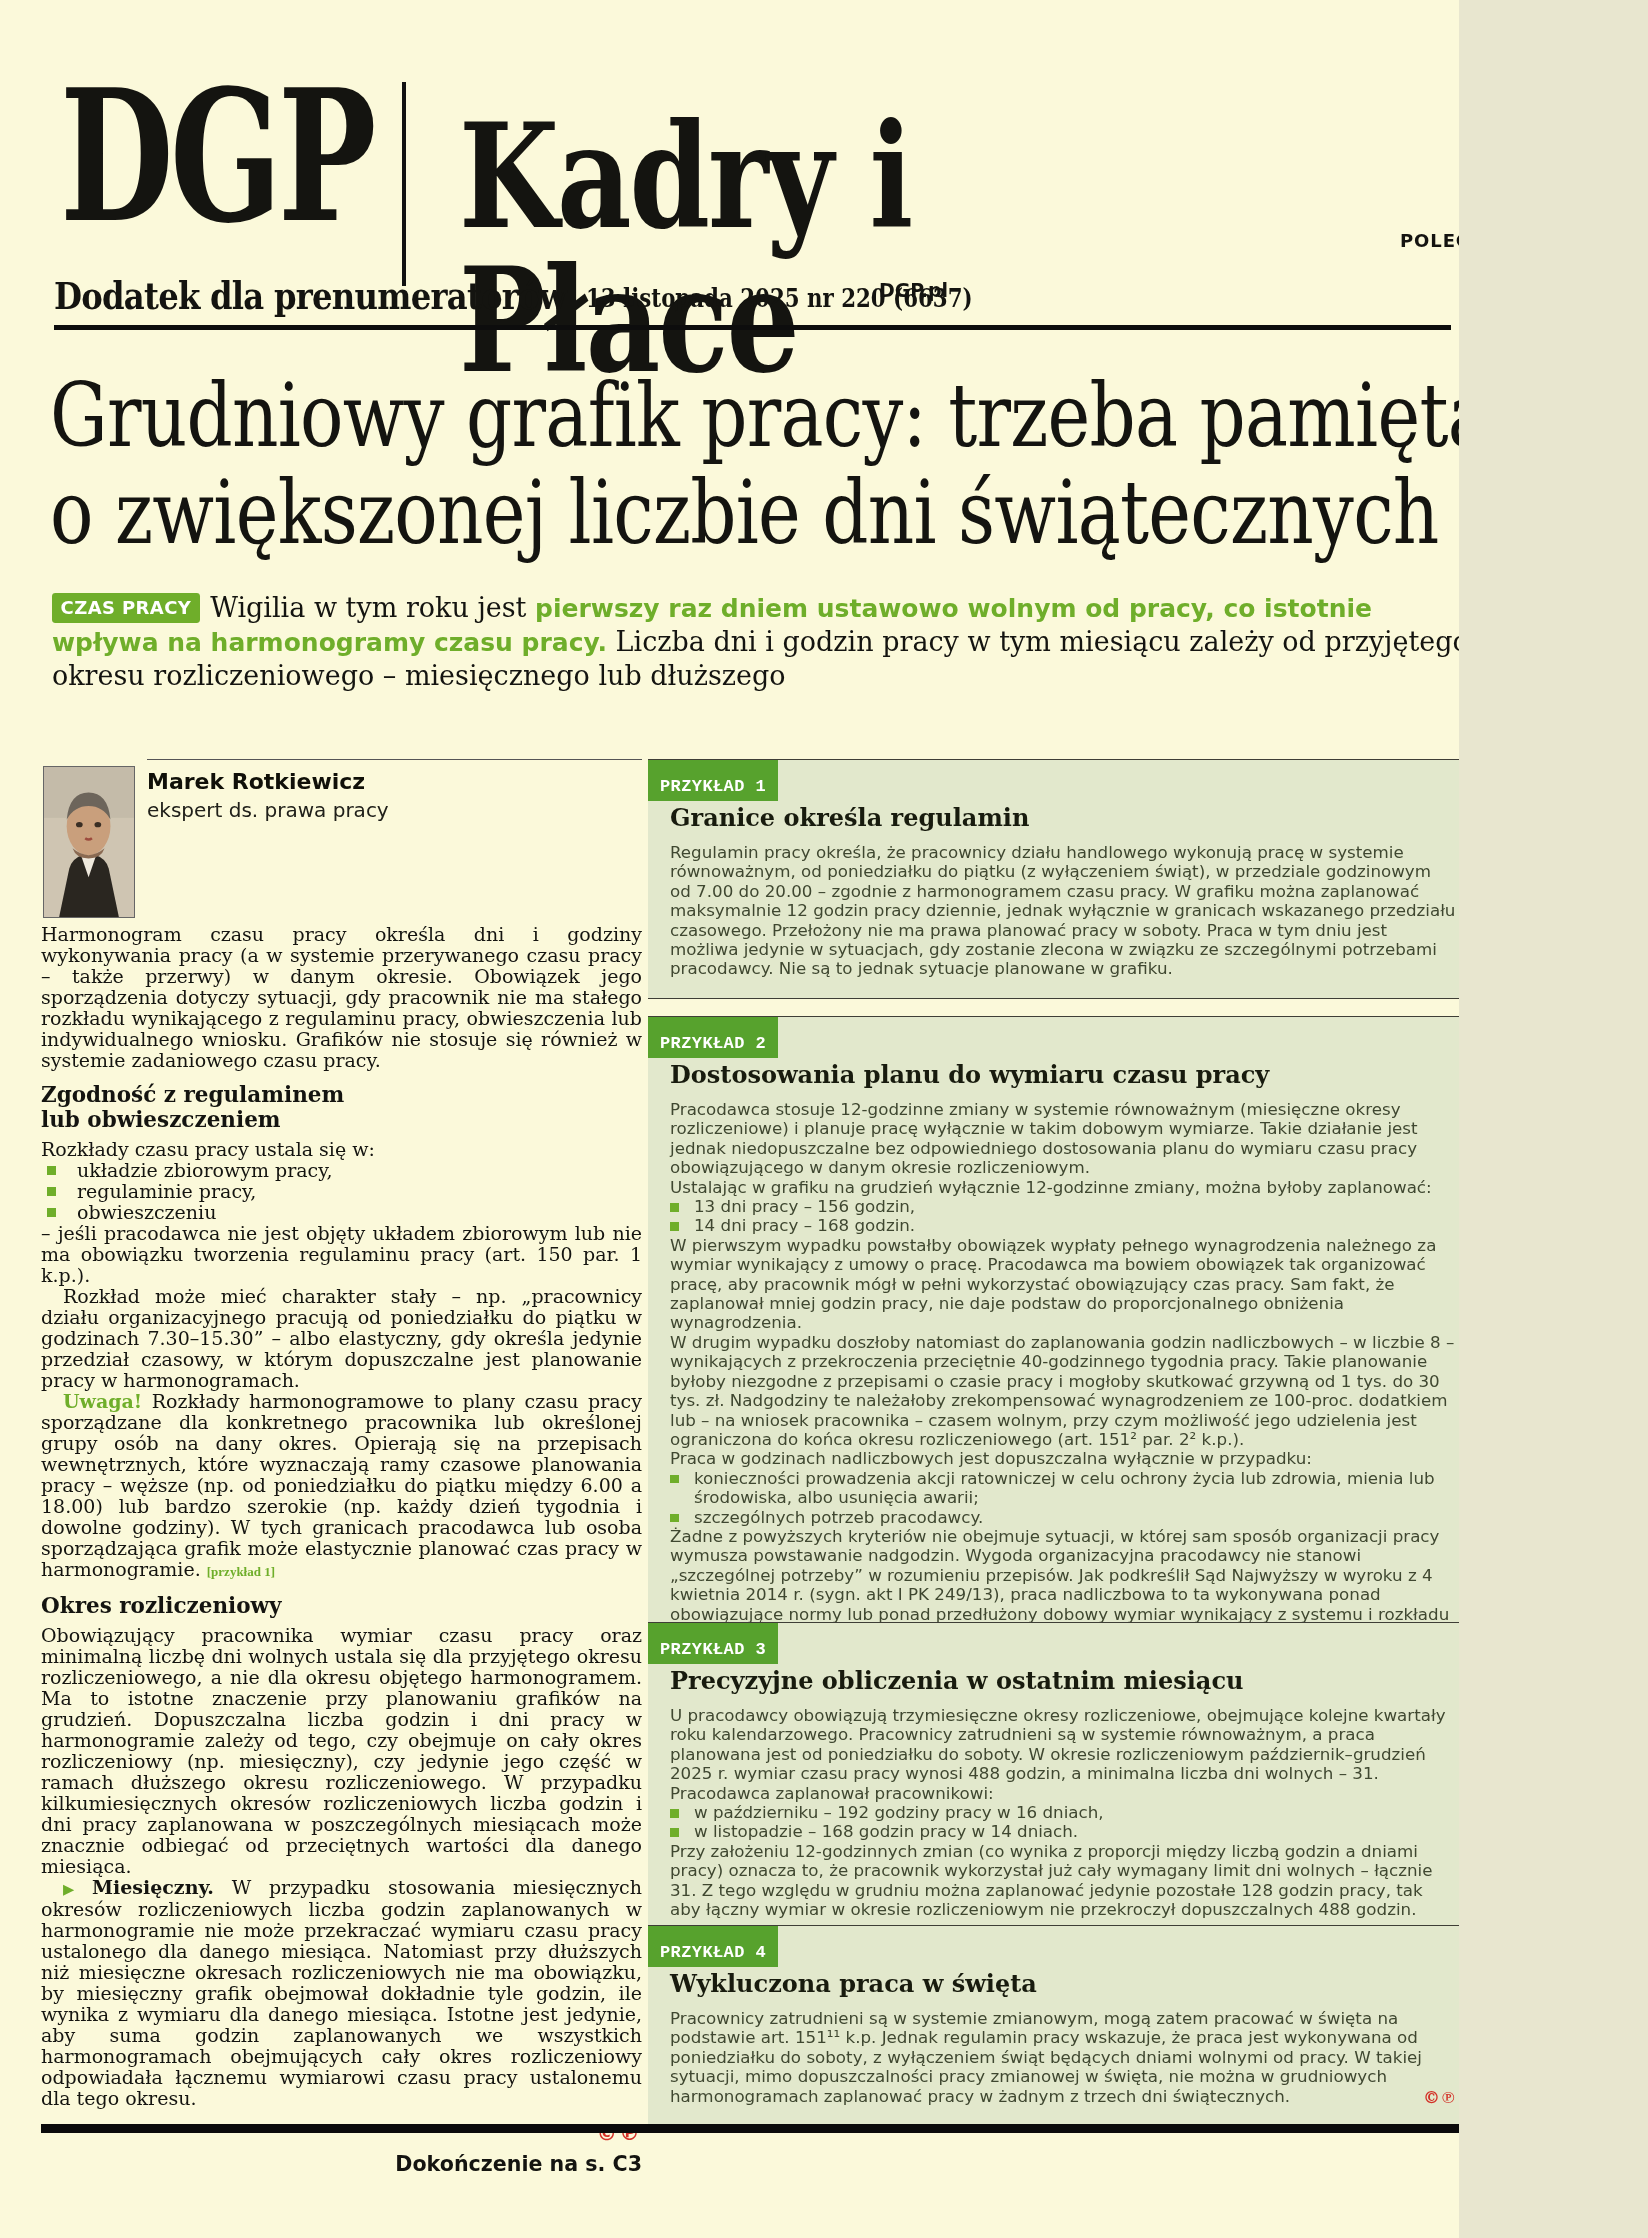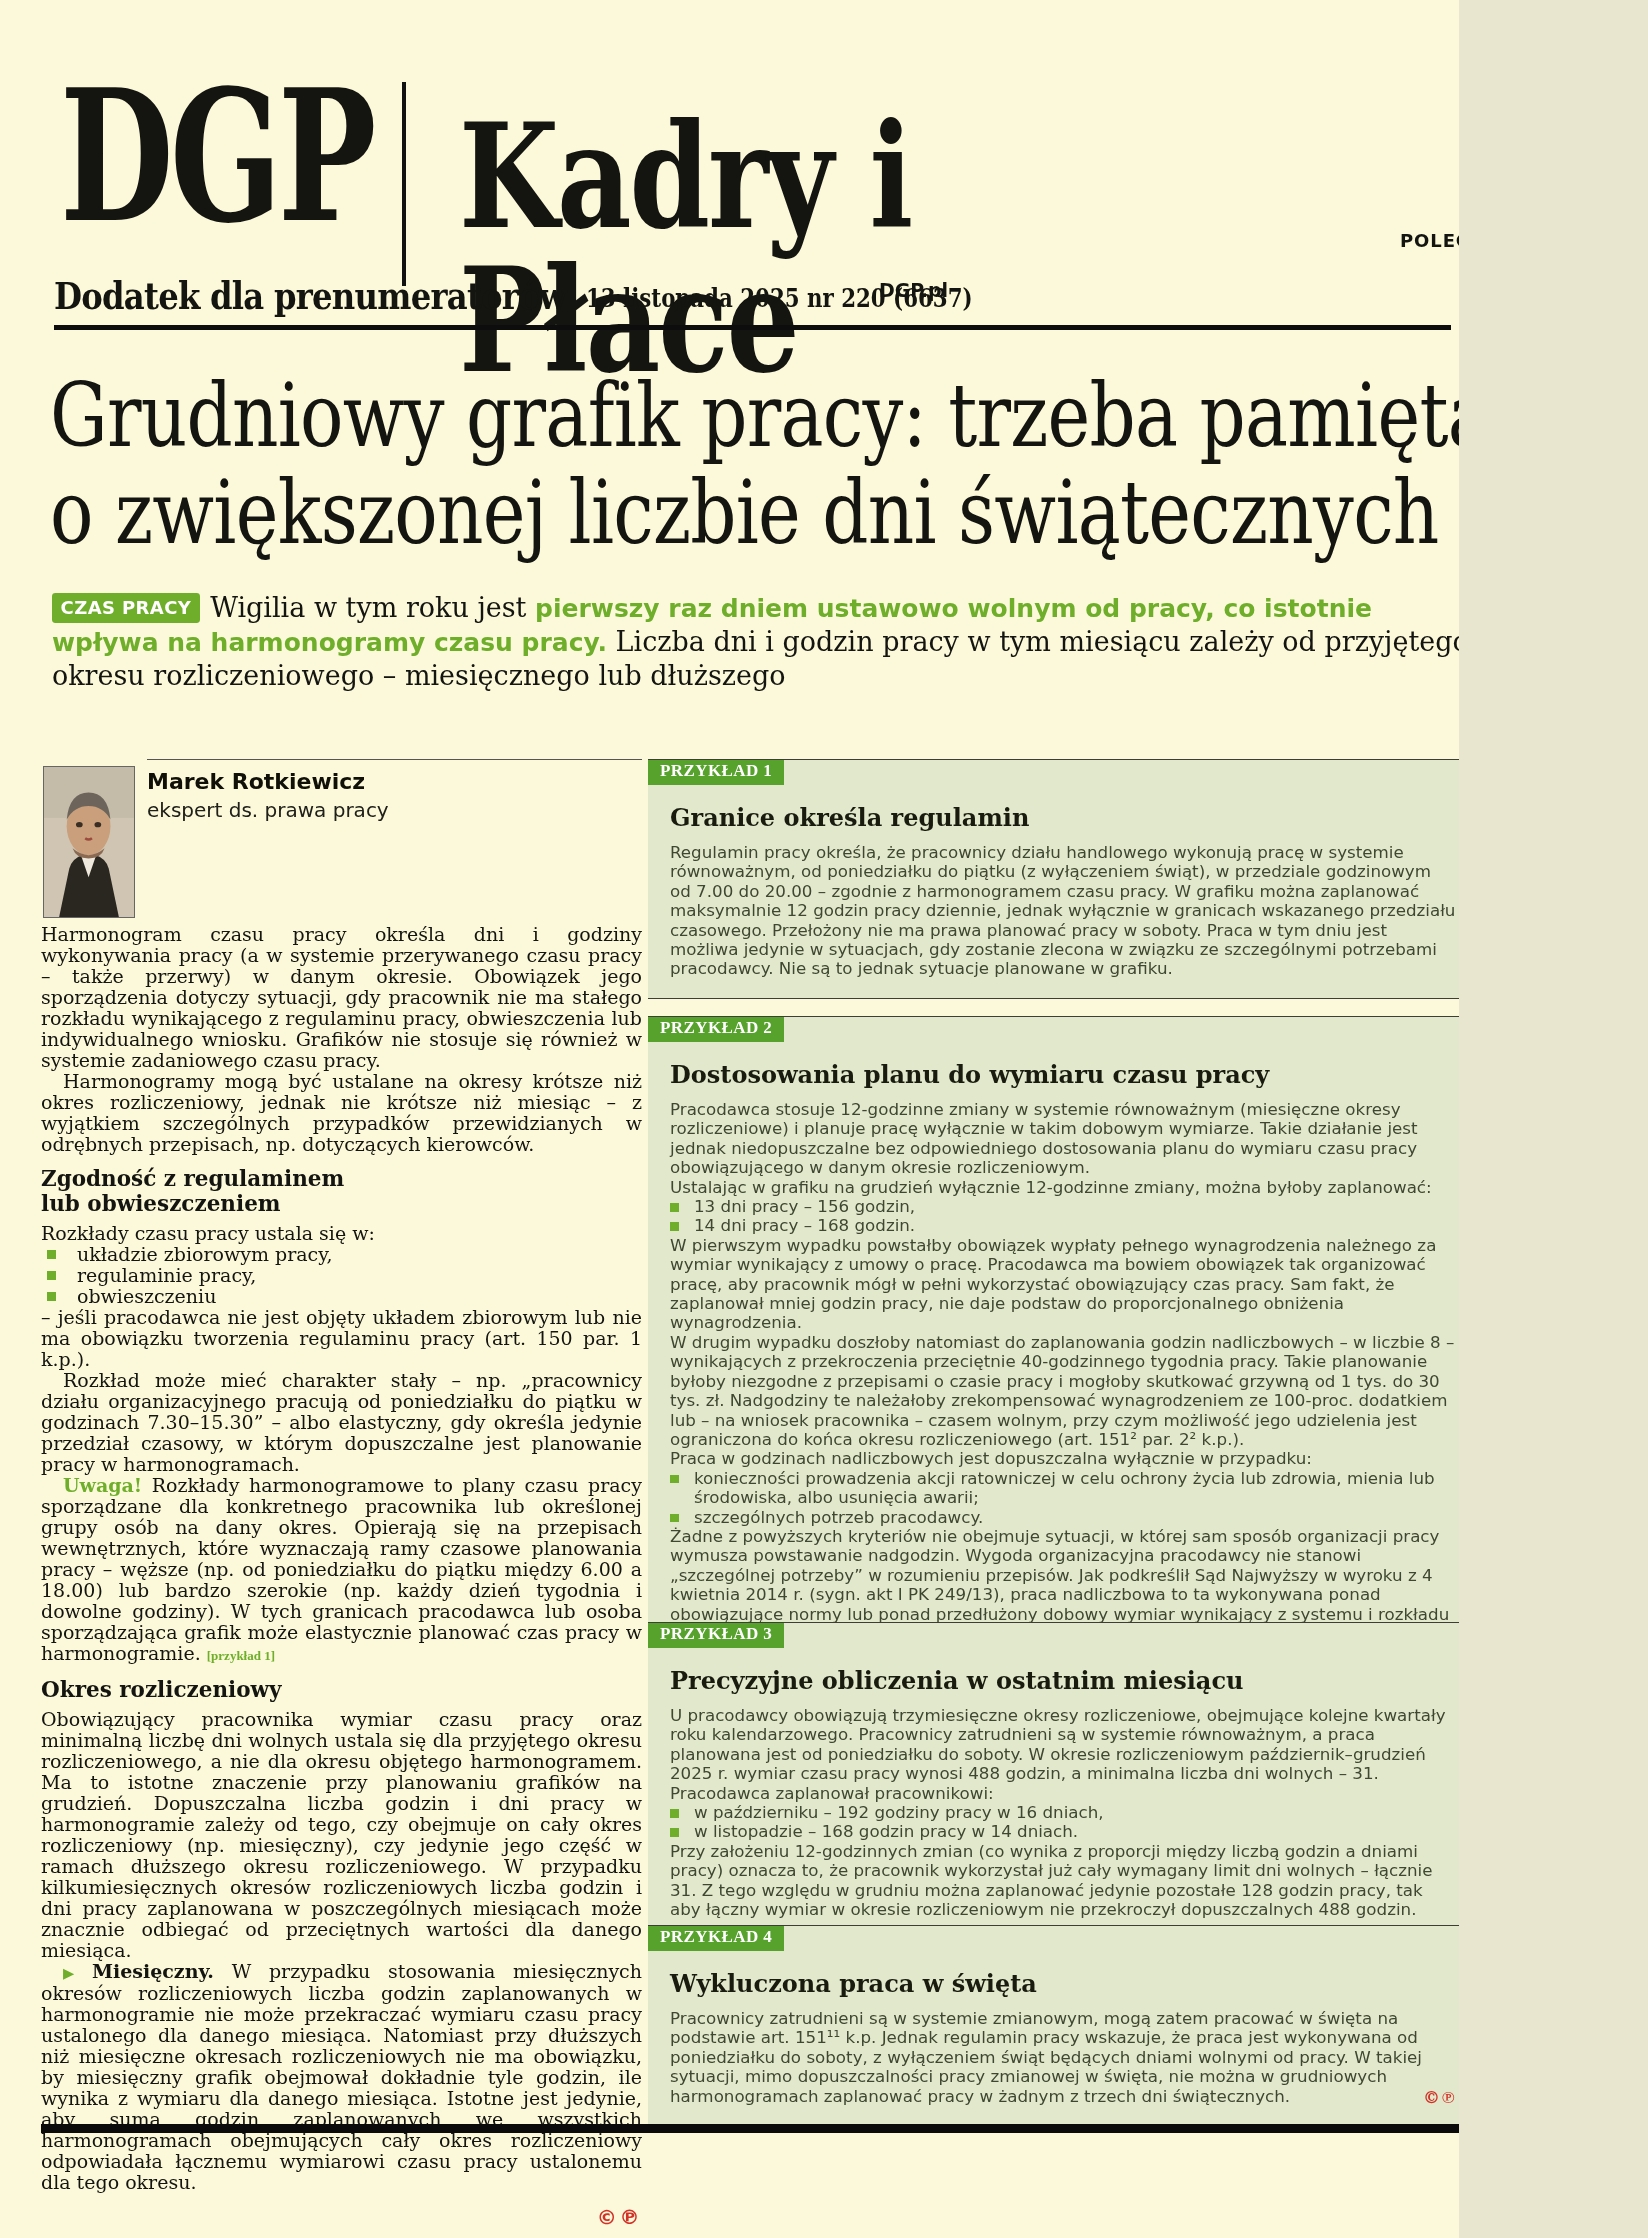--- a/index.html
+++ b/index.html
@@ -74,22 +74,22 @@
   .cp{color:var(--red);font-size:20px;letter-spacing:2.6px;font-family:"DejaVu Sans",sans-serif;font-weight:bold;}
   .cont{font-family:"DejaVu Sans",sans-serif;font-weight:bold;font-size:20.6px;margin-top:6.9px;text-align:right;}
   
   .colR{position:absolute;left:648px;top:759px;width:830px;}
   .example{
     position:absolute;left:0;width:830px;box-sizing:border-box;background:var(--box-bg);
     border-top:1.7px solid #3e3e36;border-bottom:1.7px solid #3e3e36;padding:45px 22px 19px;
   }
   .exlabel{
     position:absolute;top:0;left:0;background:var(--label-green);color:#fff;
-    font-family:Liberation Serif, serif;font-weight:bold;font-size:17px;line-height:17px;
-    padding:2px 12px 6px;letter-spacing:0.4px;
+    font-family:Liberation Mono, monospace;font-weight:bold;font-size:17px;line-height:17px;
+    padding:18px 12px 6px;letter-spacing:0.4px;
   }
   .extitle{font-weight:bold;font-size:24px;line-height:26px;color:#181b0e;margin:0 0 12px;}
   .exbody{font-family:"DejaVu Sans",sans-serif;font-size:16.7px;line-height:19.4px;color:#3f4730;}
   .exbody p{margin:0;}
   .exbody .bullet-row{padding-left:24px;}
   .exbody .bullet-row .sq{left:0;top:6px;width:8.6px;height:8.6px;}
   .exend{text-align:right;margin-top:-19px;color:var(--red);font-weight:bold;letter-spacing:1.7px;font-size:17px;}
   .bottomrule{position:absolute;left:41px;top:2124px;width:1437px;height:9.4px;background:#0b0b0b;}
 </style>
 </head>
@@ -131,21 +131,20 @@
           <path d="M49 84 Q53 87 57 84" stroke="#9c4a3d" stroke-width="3" fill="none"></path>
         </svg>
       </div>
       <div class="abio">
         <div class="aname">Marek Rotkiewicz</div>
         <div class="arole">ekspert ds. prawa pracy</div>
       </div>
     </div>
     <div class="article">
         <p><span>Harmonogram czasu pracy określa dni i godziny wykonywania pracy (a w systemie przerywanego czasu pracy – także przerwy) w danym okresie. Obowiązek jego sporządzenia dotyczy sytuacji, gdy pracownik nie ma stałego rozkładu wynikającego z regulaminu pracy, obwieszczenia lub indywidualnego wniosku. Grafików nie stosuje się również w systemie zadaniowego czasu pracy.</span></p>
-        <p class="indent"><span>Harmonogramy mogą być ustalane na okresy krótsze niż okres rozliczeniowy, jednak nie krótsze niż miesiąc – z wyjątkiem szczególnych przypadków przewidzianych w odrębnych przepisach, np. dotyczących kierowców.</span></p>
         <div class="h3">Zgodność z regulaminem
 lub obwieszczeniem</div>
         <p><span>Rozkłady czasu pracy ustala się w:</span></p>
         <div class="bullet-row"><span class="sq"></span><span>układzie zbiorowym pracy,</span></div>
         <div class="bullet-row"><span class="sq"></span><span>regulaminie pracy,</span></div>
         <div class="bullet-row"><span class="sq"></span><span>obwieszczeniu</span></div>
         <p><span>– jeśli pracodawca nie jest objęty układem zbiorowym lub nie ma obowiązku tworzenia regulaminu pracy (art. 150 par. 1 k.p.).</span></p>
         <p class="indent"><span>Rozkład może mieć charakter stały – np. „pracownicy działu organizacyjnego pracują od poniedziałku do piątku w godzinach 7.30–15.30” – albo elastyczny, gdy określa jedynie przedział czasowy, w którym dopuszczalne jest planowanie pracy w harmonogramach.</span></p>
         <p class="indent"><span class="green-lead">Uwaga!</span><span> Rozkłady harmonogramowe to plany czasu pracy sporządzane dla konkretnego pracownika lub określonej grupy osób na dany okres. Opierają się na przepisach wewnętrznych, które wyznaczają ramy czasowe planowania pracy – węższe (np. od poniedziałku do piątku między 6.00 a 18.00) lub bardzo szerokie (np. każdy dzień tygodnia i dowolne godziny). W tych granicach pracodawca lub osoba sporządzająca grafik może elastycznie planować czas pracy w harmonogramie. </span><span class="tag">[przykład 1]</span></p>
         <div class="h3">Okres rozliczeniowy</div>

